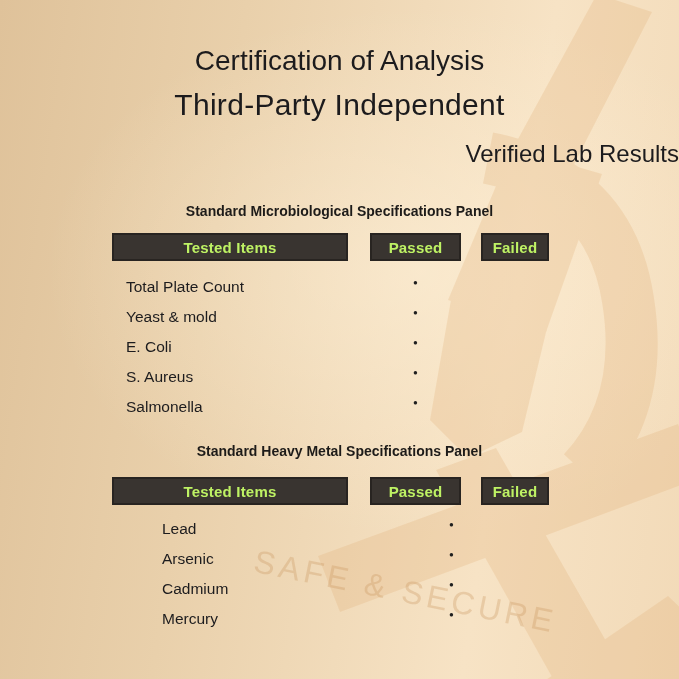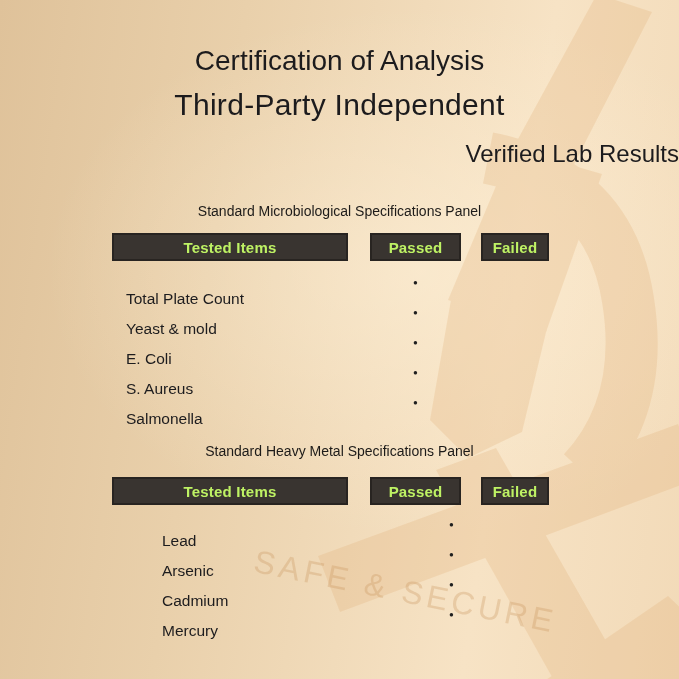--- a/index.html
+++ b/index.html
@@ -25,38 +25,38 @@
   .hline1 { top:45px;  font-size:28px; font-weight:500; }
   .hline2 { top:88px;  font-size:30px; font-weight:400; letter-spacing:0.3px; }
   .hline3 { top:140px; font-size:24px; font-weight:500;text-align:right; }
 
   
   .panel { position:absolute; left:0; width:679px; }
   .panel-1 { top:203px; }
   .panel-2 { top:443px; }
   .panel-title {
     position:absolute; left:0; top:0; width:679px; margin:0;
-    text-align:center; font-size:14px; font-weight:400; color:#1d1b19; line-height:16px;
+    text-align:center; font-size:14px; font-weight:700; color:#1d1b19; line-height:16px;
   }
   .colhead {
     position:absolute; top:30px; height:28px; box-sizing:border-box;
     background:#393430; border:2px solid #282421;
     color:#bef264; font-size:15px; font-weight:700;
     display:flex; align-items:center; justify-content:center; letter-spacing:0.2px;
   }
   .panel-2 .colhead { top:34px; }
   .col-items  { left:112px; width:236px; }
   .col-passed { left:370px; width:91px; }
   .col-failed { left:481px; width:68px; }
 
   .rows { position:absolute; left:0; top:65px; width:679px; }
   .panel-2 .rows { top:67px;padding-left:36px; }
   .row { position:relative; height:30px; }
   .item {
-    position:absolute; left:126px; top:16px; line-height:30px;
+    position:absolute; left:126px; top:4px; line-height:30px;
     font-size:15.5px; color:#1d1c1e;
   }
   .dot {
     position:absolute; top:0; line-height:30px; text-align:center;
     font-size:8px; color:#1f1f1f;
   }
   .dot-passed { left:370px; width:91px; }
   .dot-failed { left:481px; width:88px; }
 </style>
 </head>

